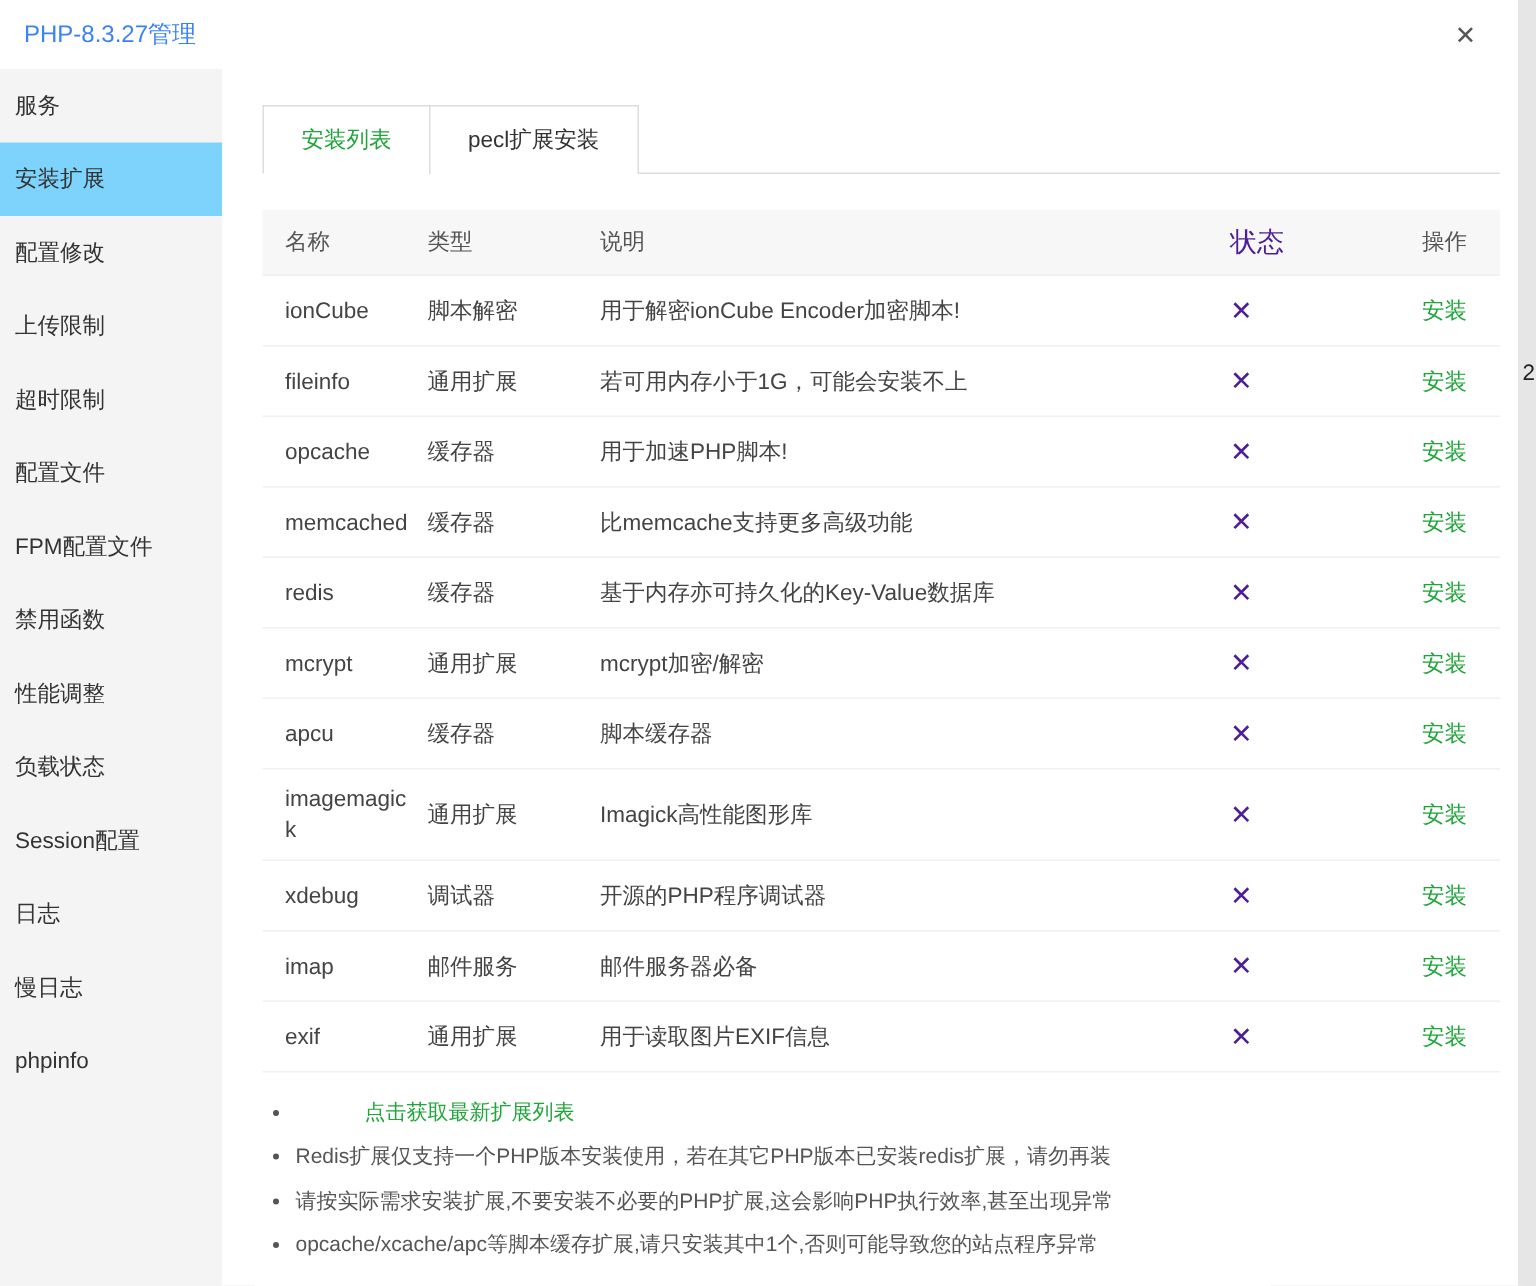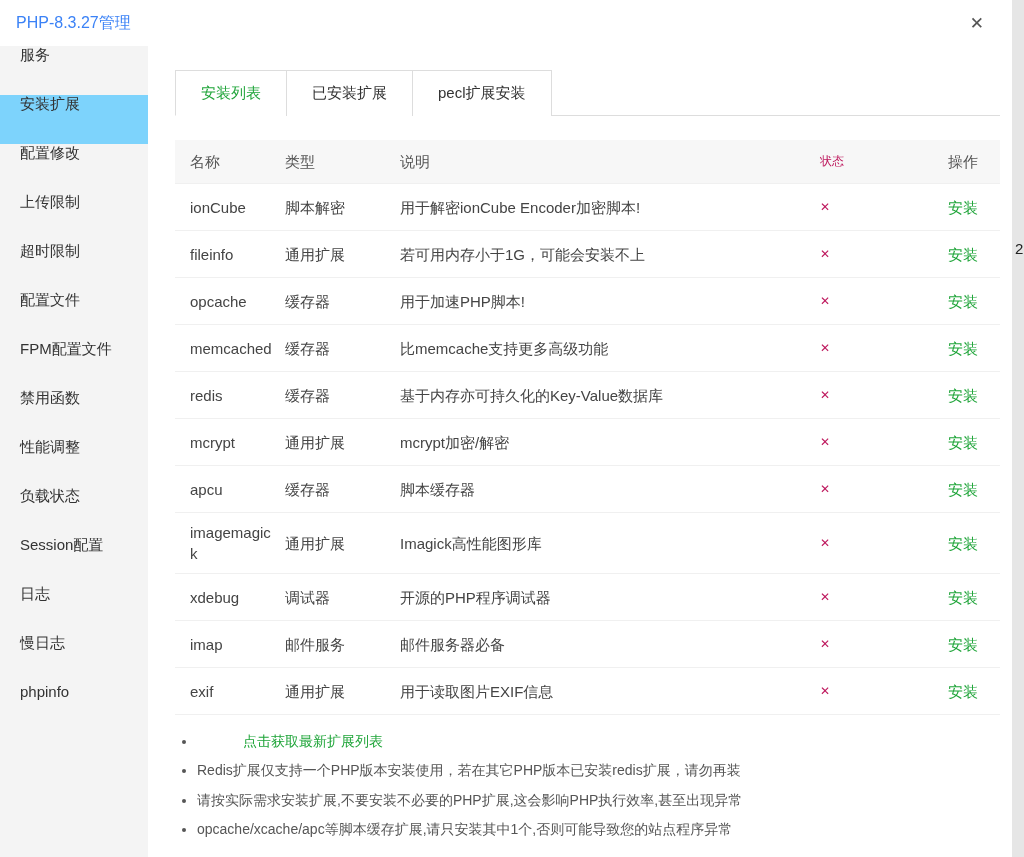--- a/index.html
+++ b/index.html
@@ -9,38 +9,38 @@
     font-family:"Liberation Sans","DejaVu Sans",sans-serif;
   }
   .modal { position:absolute; left:0; top:0; width:1012px; height:857px; background:#fff; }
 
   .titlebar { height:46px; display:flex; align-items:center; justify-content:space-between; padding:0 28px 0 16px; background:#fff; }
   .title { font-size:16px; color:#3b82f6; }
   .close { font-size:17px; color:#555; cursor:pointer; line-height:1; }
 
   .layout { display:flex; height:811px; }
   .sidebar { width:148px; background:#f4f4f4; flex-shrink:0; }
-  .side-item { height:49px; display:flex; align-items:flex-start; padding-left:20px; font-size:15px; color:#333; cursor:pointer; }
+  .side-item { height:49px; display:flex; align-items:center; padding-left:10px; font-size:15px; color:#333; cursor:pointer; }
   .side-item.active { background:#7dd3fc; }
 
   .content { flex:1; padding:24px 12px 0 27px; overflow:hidden; }
 
   .tabs { display:flex; border-bottom:1px solid #ddd; }
   .tab { padding:16px 25px; height:46px; display:flex; align-items:center; font-size:15px; color:#333;
          background:#fff; border:1px solid #ddd; border-bottom:none; margin-bottom:-1px; margin-right:-1px; cursor:pointer; }
   .tab.active { color:#20a53a; border-bottom:1px solid #fff; }
 
   .table { margin-top:24px; }
   .row { display:grid; grid-template-columns:110px 115px 420px 120px 60px; align-items:center;
          min-height:47px; border-bottom:1px solid #f0f0f0; }
   .thead { background:#f7f7f7; min-height:44px; border-bottom:1px solid #f0f0f0; }
   .c { padding:9px 12px 9px 0; font-size:15px; color:#444; line-height:1.4; }
   .thead .c { color:#555; }
   .c.name { padding-left:15px; word-break:break-all; }
-  .c.status { font-size:12px; color:#be185d; }
+  .c.status { font-size:18px; color:#4c1d95; }
   .c.action { text-align:right; padding-right:22px; }
   .install { color:#20a53a; text-decoration:none; cursor:pointer; }
 
   .notes { margin:16px 0 0 4px; padding-left:18px; list-style:disc; }
   .note { font-size:14px; color:#555; margin-bottom:9px; line-height:1.45; }
   .note.link span { color:#20a53a; cursor:pointer;margin-left:46px; }
 
   .sliver { position:absolute; right:0; top:0; width:12px; height:857px; background:#e6e6e6; overflow:hidden; }
   .sliver span { position:absolute; top:240px; left:3px; font-size:15px; color:#222; }
 </style>
@@ -116,23 +116,20 @@
       </div>
 
     <div class="content">
 
       <div class="tabs">
 
           <div class="tab active">
             <span>安装列表</span>
           </div>
 
-          <div class="tab">
-            <span>已安装扩展</span>
-          </div>
 
           <div class="tab">
             <span>pecl扩展安装</span>
           </div>
         </div>
 
       <div class="table">
         <div class="row thead">
           <div class="c name">名称</div>
           <div class="c type">类型</div>

